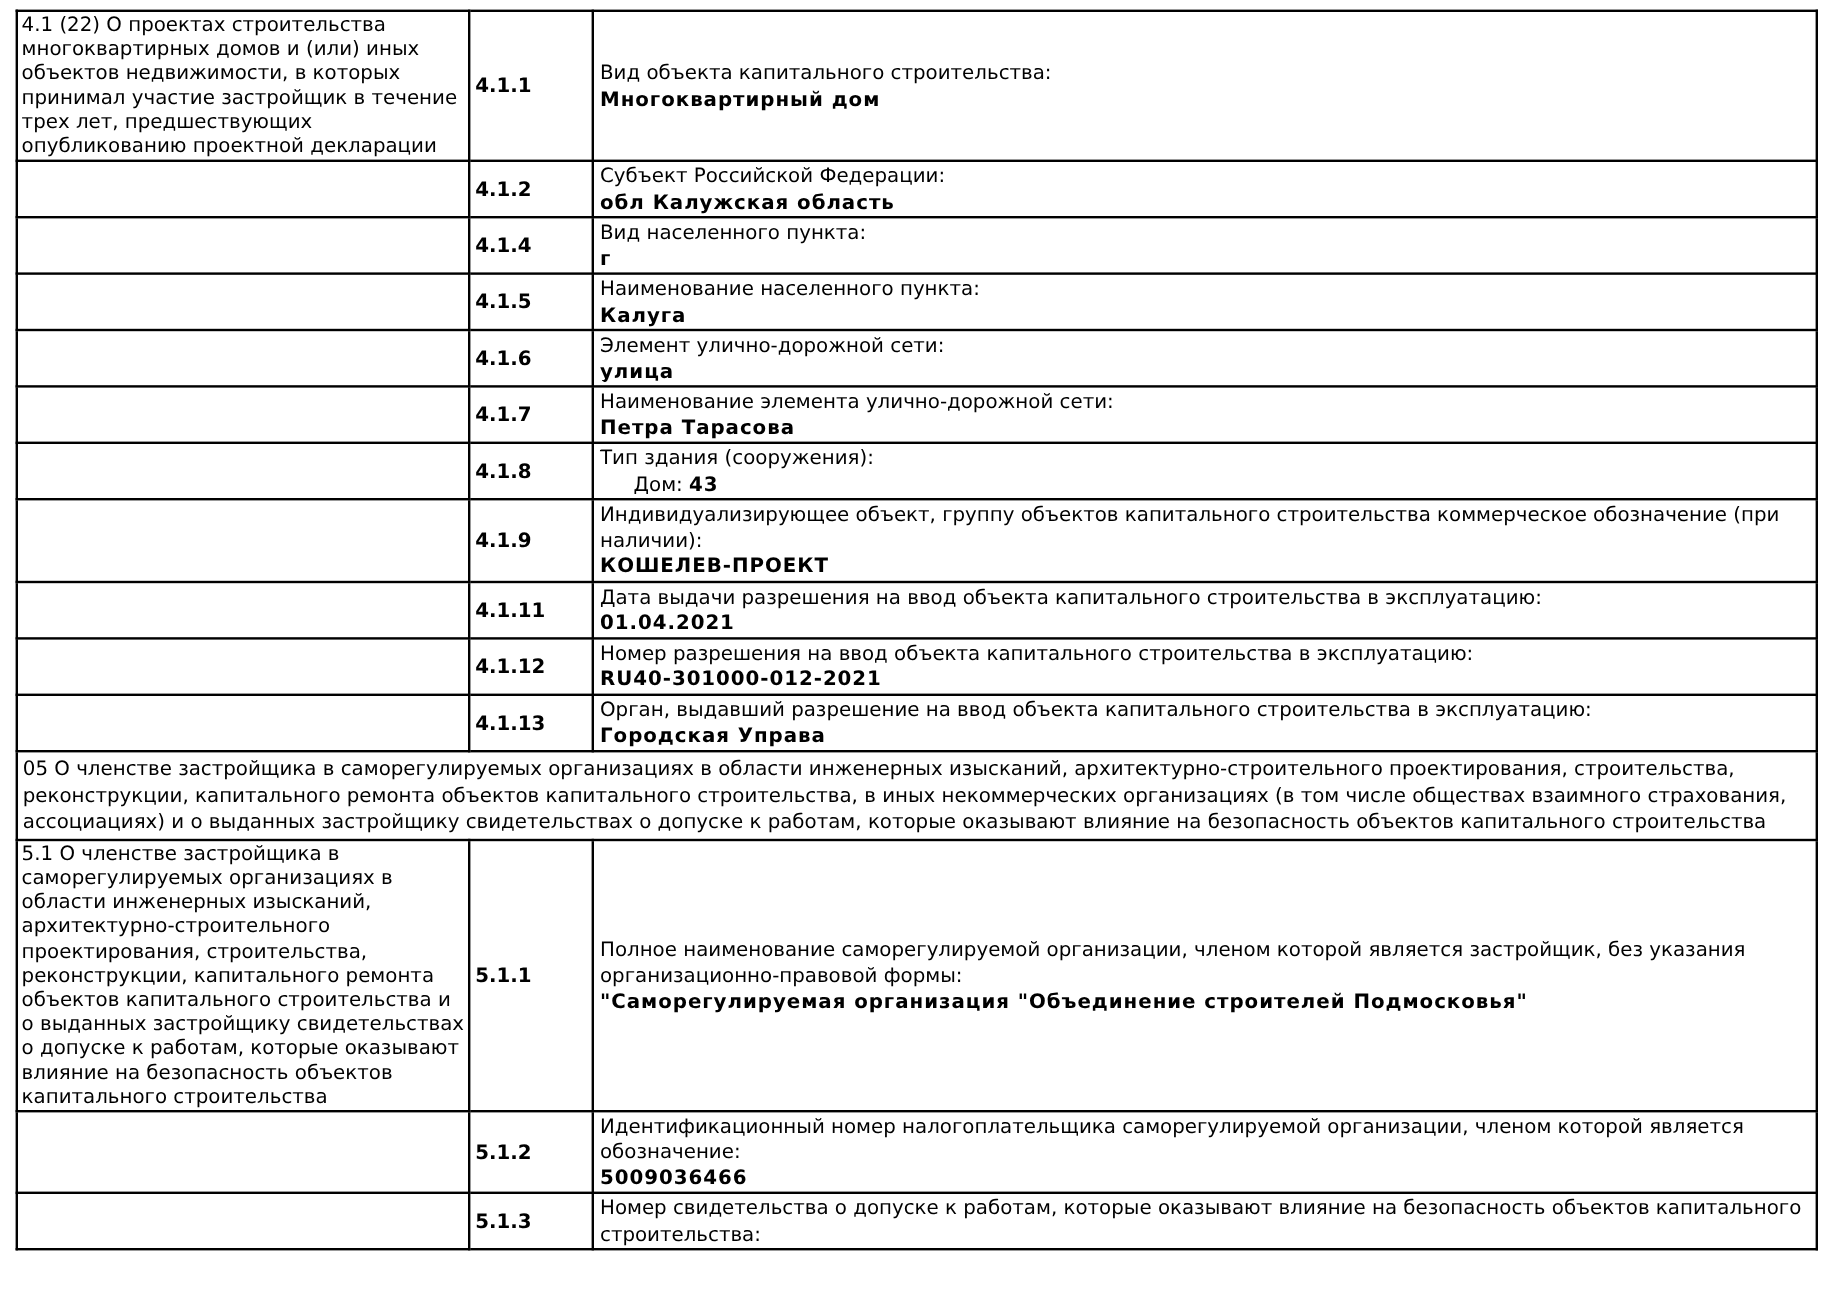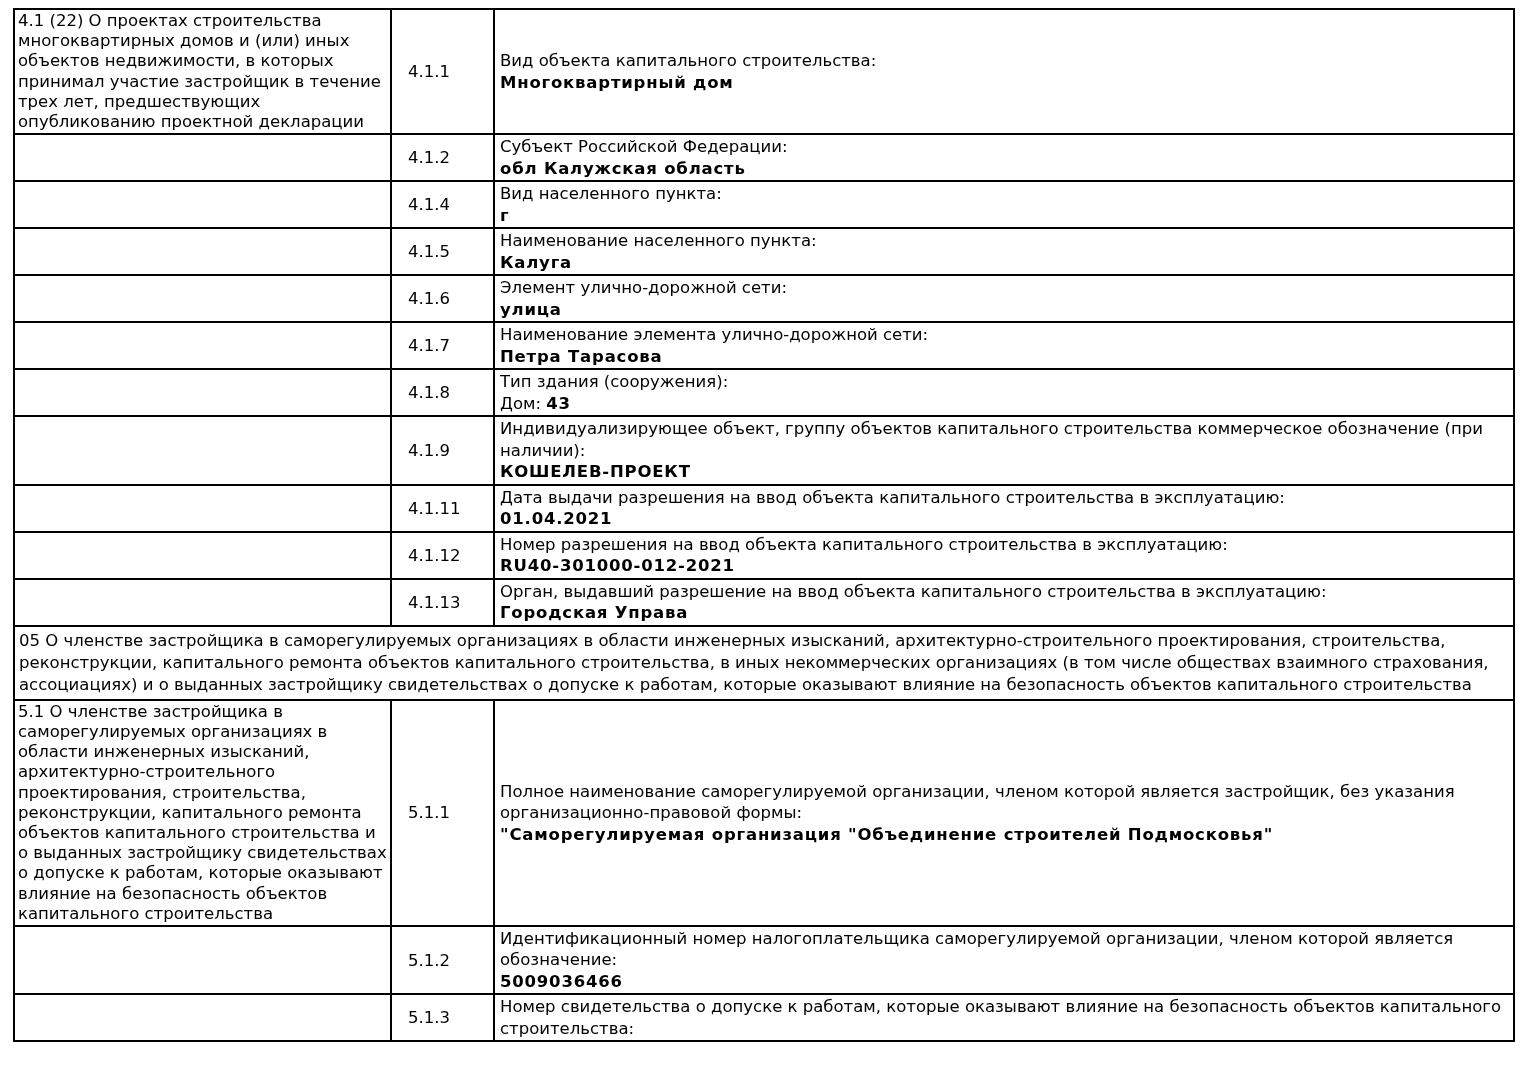--- a/index.html
+++ b/index.html
@@ -24,36 +24,37 @@
   }
   td.c1 {
     vertical-align:top;
     line-height:20.2px;
     padding:1px 3px;
     word-wrap:break-word;
     margin-top:26px;
   }
   td.c2 {
     line-height:21px;
-    padding:1px 16px;
+    padding:1px 4px;
+    font-weight:bold;
   }
   td.c3 {
     line-height:21.5px;
     padding:1px 5px;
     word-wrap:break-word;
     border-radius:16px;
   }
   td.section {
     vertical-align:top;
     line-height:22px;
     padding:3px 4px;
     word-wrap:break-word;
   }
   .field-value { font-weight:bold; letter-spacing:0.8px; }
-  .value-prefix { font-weight:normal; letter-spacing:0; }
+  .value-prefix { font-weight:normal; letter-spacing:0;margin-left:28px; }
 </style>
 </head>
 <body>
 
 <table class="decl">
   <colgroup>
     <col style="width:377px">
     <col style="width:103px">
     <col style="width:1020px">
   </colgroup>

